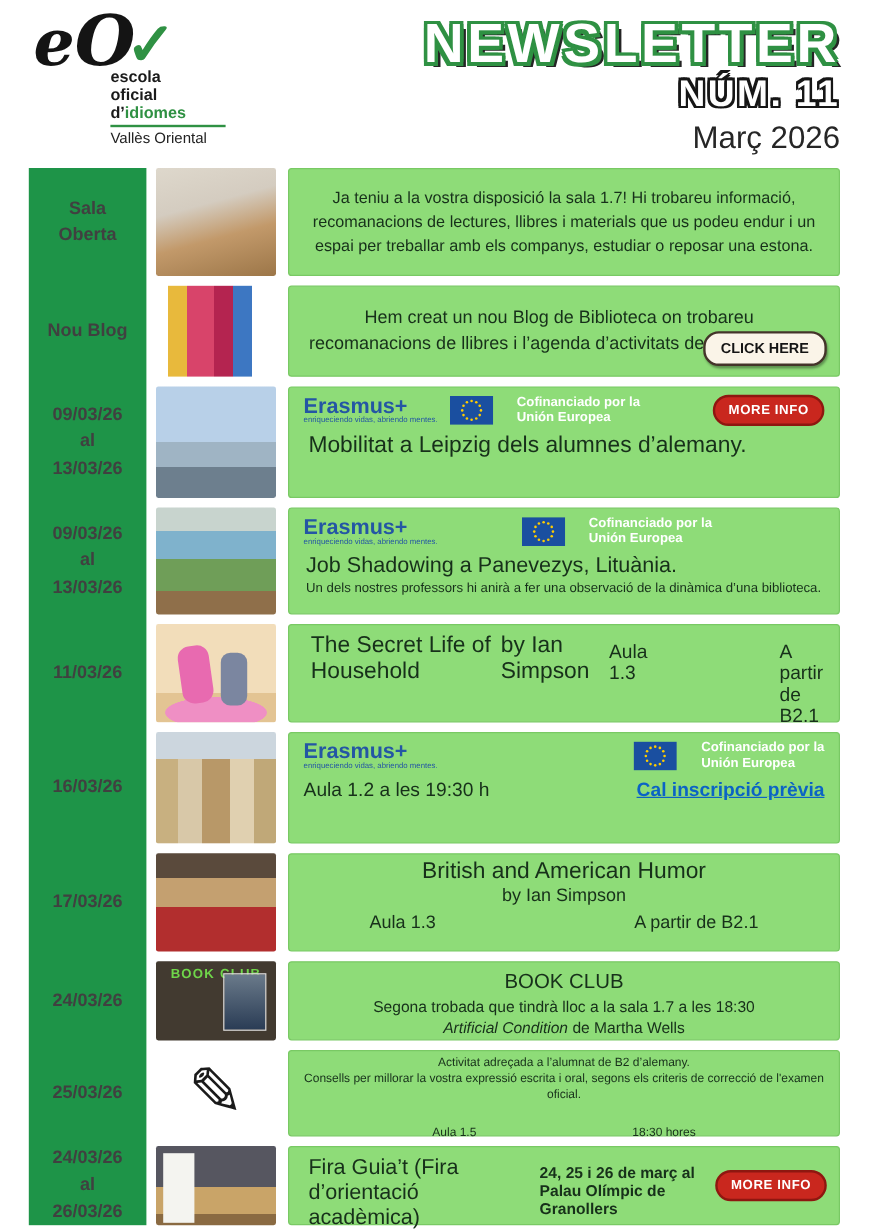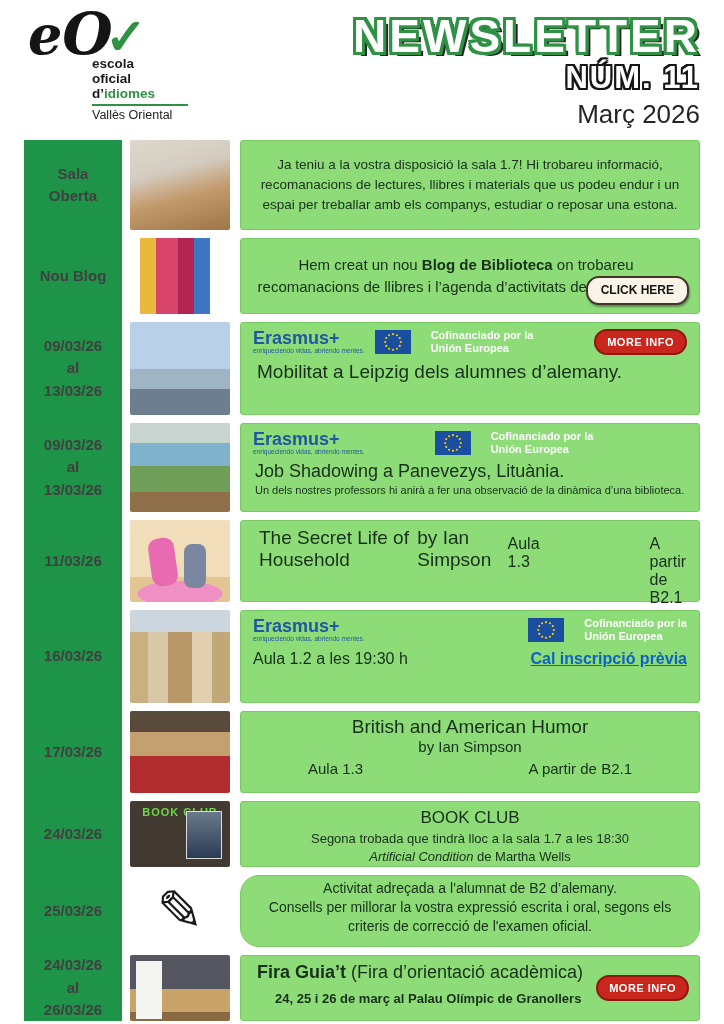--- a/index.html
+++ b/index.html
@@ -77,21 +77,21 @@
     background:linear-gradient(180deg,#6a7a8a,#2a3c55);border:1px solid #ddd;}
   .ph-pencil{background:#fff;display:flex;align-items:center;justify-content:center;}
   .pencil-glyph{font-family:"DejaVu Sans",sans-serif;font-size:56px;color:#1a1a1a;line-height:1;}
   .ph-fair{background:linear-gradient(180deg,#565660 0 52%,#c9a468 52% 86%,#8a6a42 86% 100%);}
   .ph-fair::before{content:"";position:absolute;left:6px;top:6px;width:26px;height:58px;background:#f4f4f0;}
 
   
   .center-text{display:flex;align-items:center;justify-content:center;text-align:center;}
   .t135{font-size:13.5px;line-height:1.5;}
   .t15{font-size:15px;line-height:1.45;}
-  .bold{font-weight:bold;}
+  .bold{font-weight:normal;}
   .it{font-style:italic;}
 
   .er-row{display:flex;align-items:flex-start;gap:10px;}
   .er-spread{justify-content:space-between;}
   .erasmus{line-height:1;}
   .er-name{display:block;font-weight:bold;font-size:18px;color:var(--erasmus_blue);}
   .er-tag{display:block;font-size:6.5px;color:var(--erasmus_blue);margin-top:1px;}
   .eu{display:flex;align-items:center;gap:20px;}
   .flag{width:36px;height:24px;flex:0 0 36px;}
   .eu-txt{font-size:11px;font-weight:bold;color:#fff;line-height:1.2;}
@@ -118,24 +118,24 @@
   .link{color:var(--link_blue);font-weight:bold;text-decoration:underline;cursor:pointer;}
 
   .humor-box{text-align:center;padding-top:4px;}
   .humor-title{font-size:19px;}
   .humor-author{font-size:15px;}
   .humor-bottom{display:flex;justify-content:space-between;padding:0 55px;font-size:15px;margin-top:5px;}
 
   .bc-box{text-align:center;font-size:13px;line-height:1.4;padding-top:4px;}
   .bc-title{font-size:17px;}
 
-  .ws-box{text-align:center;font-size:14px;line-height:1.35;padding-top:3px;border-radius:19px;}
+  .ws-box{text-align:center;font-size:10px;line-height:1.35;padding-top:3px;}
   .ws-bottom{display:flex;justify-content:center;gap:130px;margin-top:18px;}
 
-  .fira-box{display:flex;flex-direction:column;padding-right:86px;}
+  .fira-box{display:flex;flex-direction:row;padding-right:86px;}
   .fira-title{font-size:18px;padding-left:4px;}
   .fira-detail{font-size:13px;font-weight:bold;margin-top:8px;margin-left:22px;}
 </style>
 </head>
 <body>
 
 <div class="page">
 
   <div class="header">
     <div class="logo">

